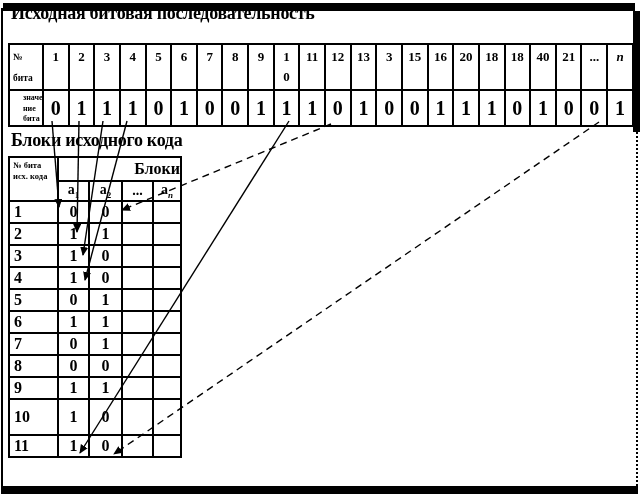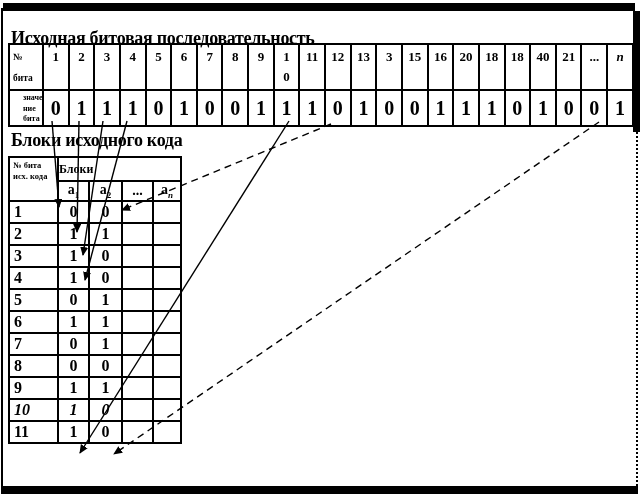--- a/index.html
+++ b/index.html
@@ -7,32 +7,32 @@
     position:relative;width:640px;height:496px;background:#fff;overflow:hidden;
     font-family:"Liberation Serif","DejaVu Serif",serif;color:#000;
   }
   .fr{position:absolute;background:#000;}
   .fr-top{left:3px;top:3px;width:632px;height:8px;}
   .fr-bottom{left:1px;top:486px;width:637px;height:8px;}
   .fr-left{left:1px;top:8px;width:2px;height:482px;}
   .fr-right-thick{left:633px;top:11px;width:7px;height:121px;}
   .fr-right-dot{position:absolute;left:636px;top:132px;width:0;height:354px;border-left:2px dotted #000;background:none;}
   .title{position:absolute;left:11px;font-weight:bold;font-size:18px;letter-spacing:-0.3px;white-space:nowrap;}
-  #title1{top:28px;}
+  #title1{top:3px;}
   #title2{top:130px;}
   table{border-collapse:collapse;table-layout:fixed;}
   td{border:2px solid #000;padding:0;font-weight:bold;overflow:hidden;}
   .t1{position:absolute;left:8px;top:43px;width:626px;}
   .t1 .rh1{vertical-align:top;font-size:9.5px;line-height:21px;padding:2px 1px 0 3px;white-space:pre-line;}
   .t1 .rh2{vertical-align:top;font-size:8px;line-height:10.5px;padding:2px 1px 0 13px;white-space:pre-line;}
   .t1 .num{vertical-align:top;text-align:center;font-size:13px;line-height:20px;padding-top:2px;white-space:pre-line;}
   .t1 .val{text-align:center;vertical-align:middle;font-size:20px;line-height:1;}
   .t2{position:absolute;left:8px;top:156px;width:172px;}
   .t2 .corner{vertical-align:top;font-size:8.5px;line-height:10.5px;padding:2px 0 0 3px;white-space:pre-line;}
-  .t2 .grp{text-align:left;vertical-align:middle;font-size:12px;}
+  .t2 .grp{text-align:right;vertical-align:middle;font-size:16px;}
   .t2 .colh{text-align:center;vertical-align:middle;font-size:14px;}
   .t2 .colh sub{font-size:9px;}
   .t2 .rnum{vertical-align:middle;font-size:16px;padding-left:4px;}
   .t2 .rval{text-align:center;vertical-align:middle;font-size:16px;}
   .it{font-style:italic;}
   #arrows{position:absolute;left:0;top:0;pointer-events:none;z-index:5;}
   .sl{stroke:#000;stroke-width:1.4;marker-end:url(#ah);}
   .dl{stroke:#000;stroke-width:1.4;stroke-dasharray:7 5;marker-end:url(#ah);}
 </style>
 </head>
@@ -213,21 +213,21 @@
           <td class="rval"></td>
           <td class="rval"></td>
         </tr>
         <tr style="height: 22px;">
           <td class="rnum">9</td>
           <td class="rval">1</td>
           <td class="rval">1</td>
           <td class="rval"></td>
           <td class="rval"></td>
         </tr>
-        <tr style="height: 22px; font-style: italic;">
+        <tr style="height: 36px;">
           <td class="rnum">10</td>
           <td class="rval">1</td>
           <td class="rval">0</td>
           <td class="rval"></td>
           <td class="rval"></td>
         </tr>
         <tr style="height: 22px;">
           <td class="rnum">11</td>
           <td class="rval">1</td>
           <td class="rval">0</td>

